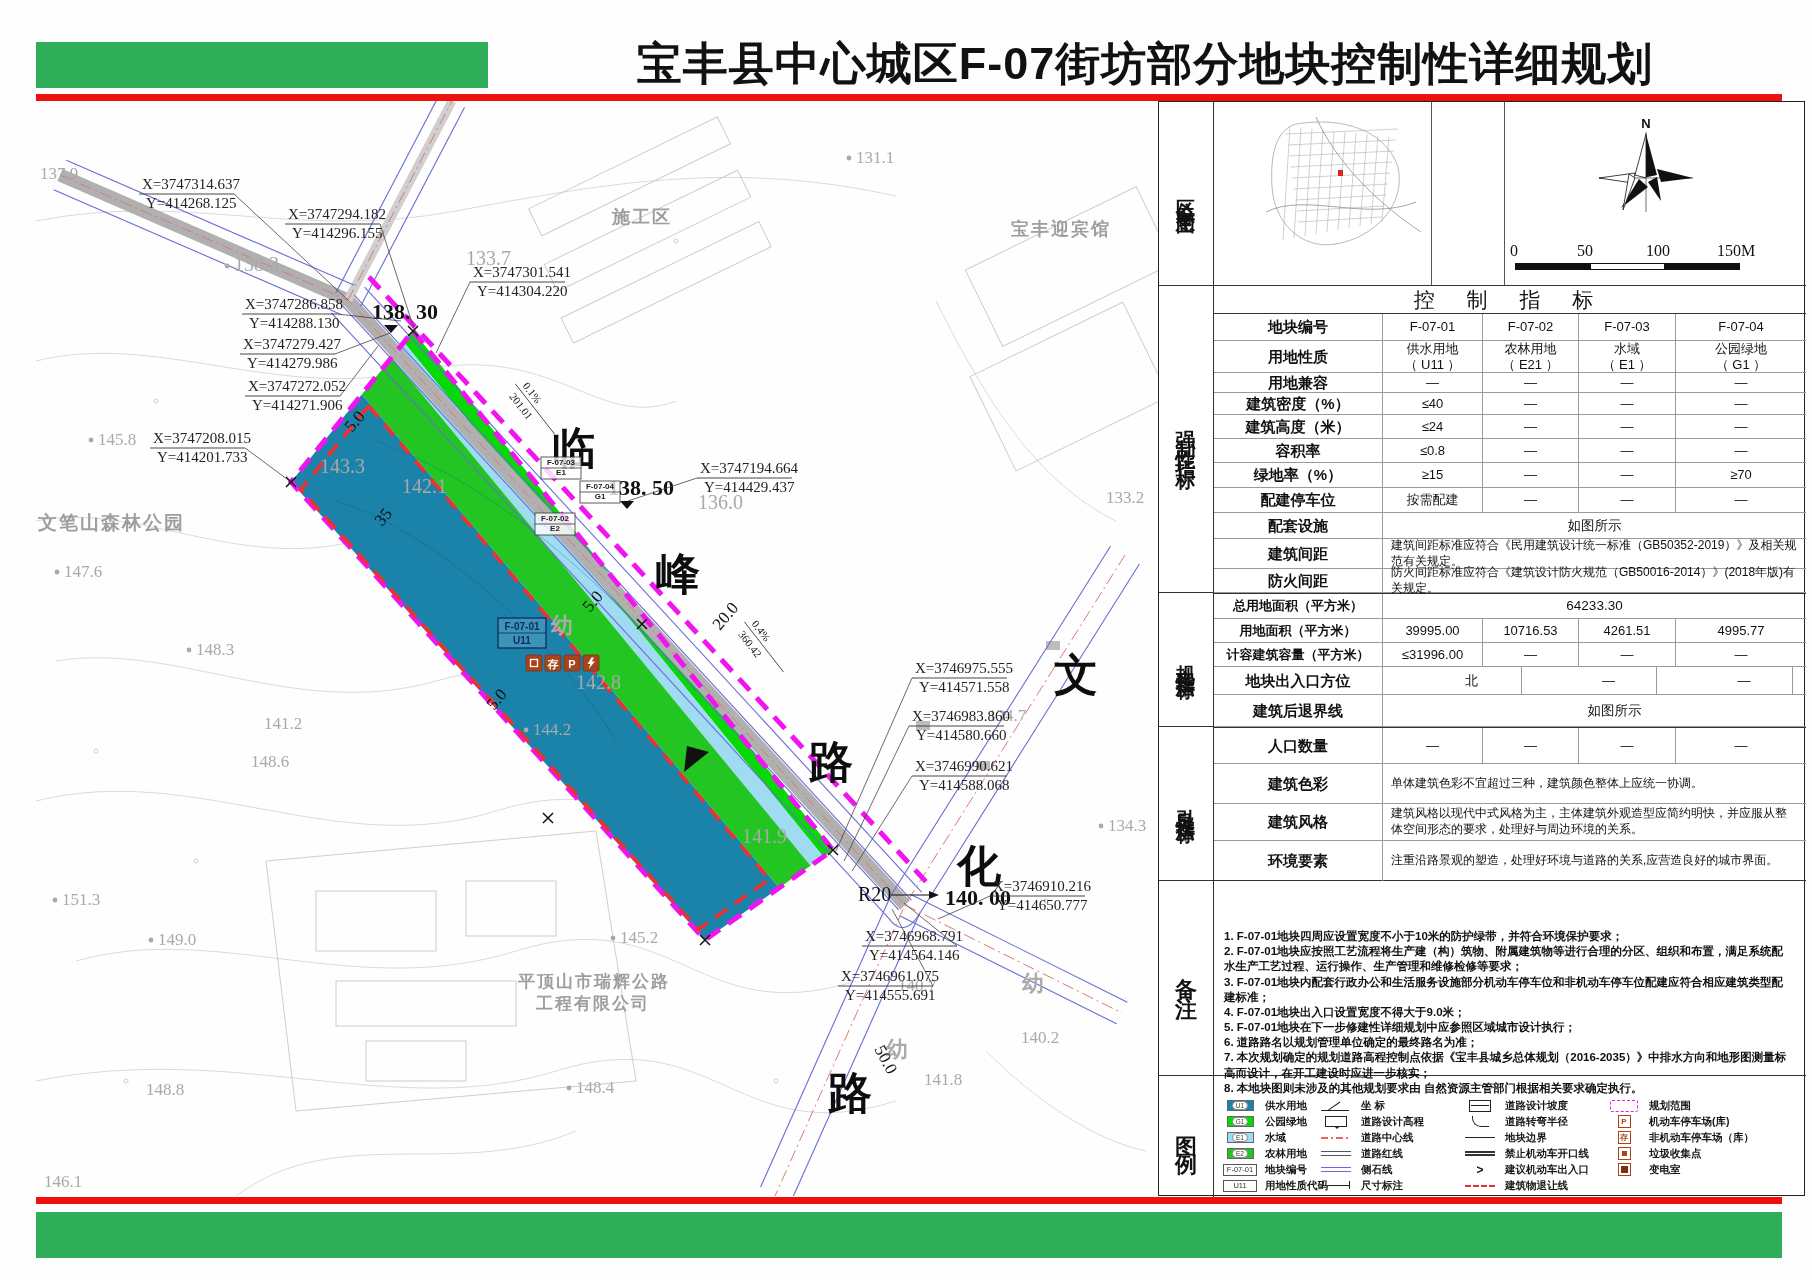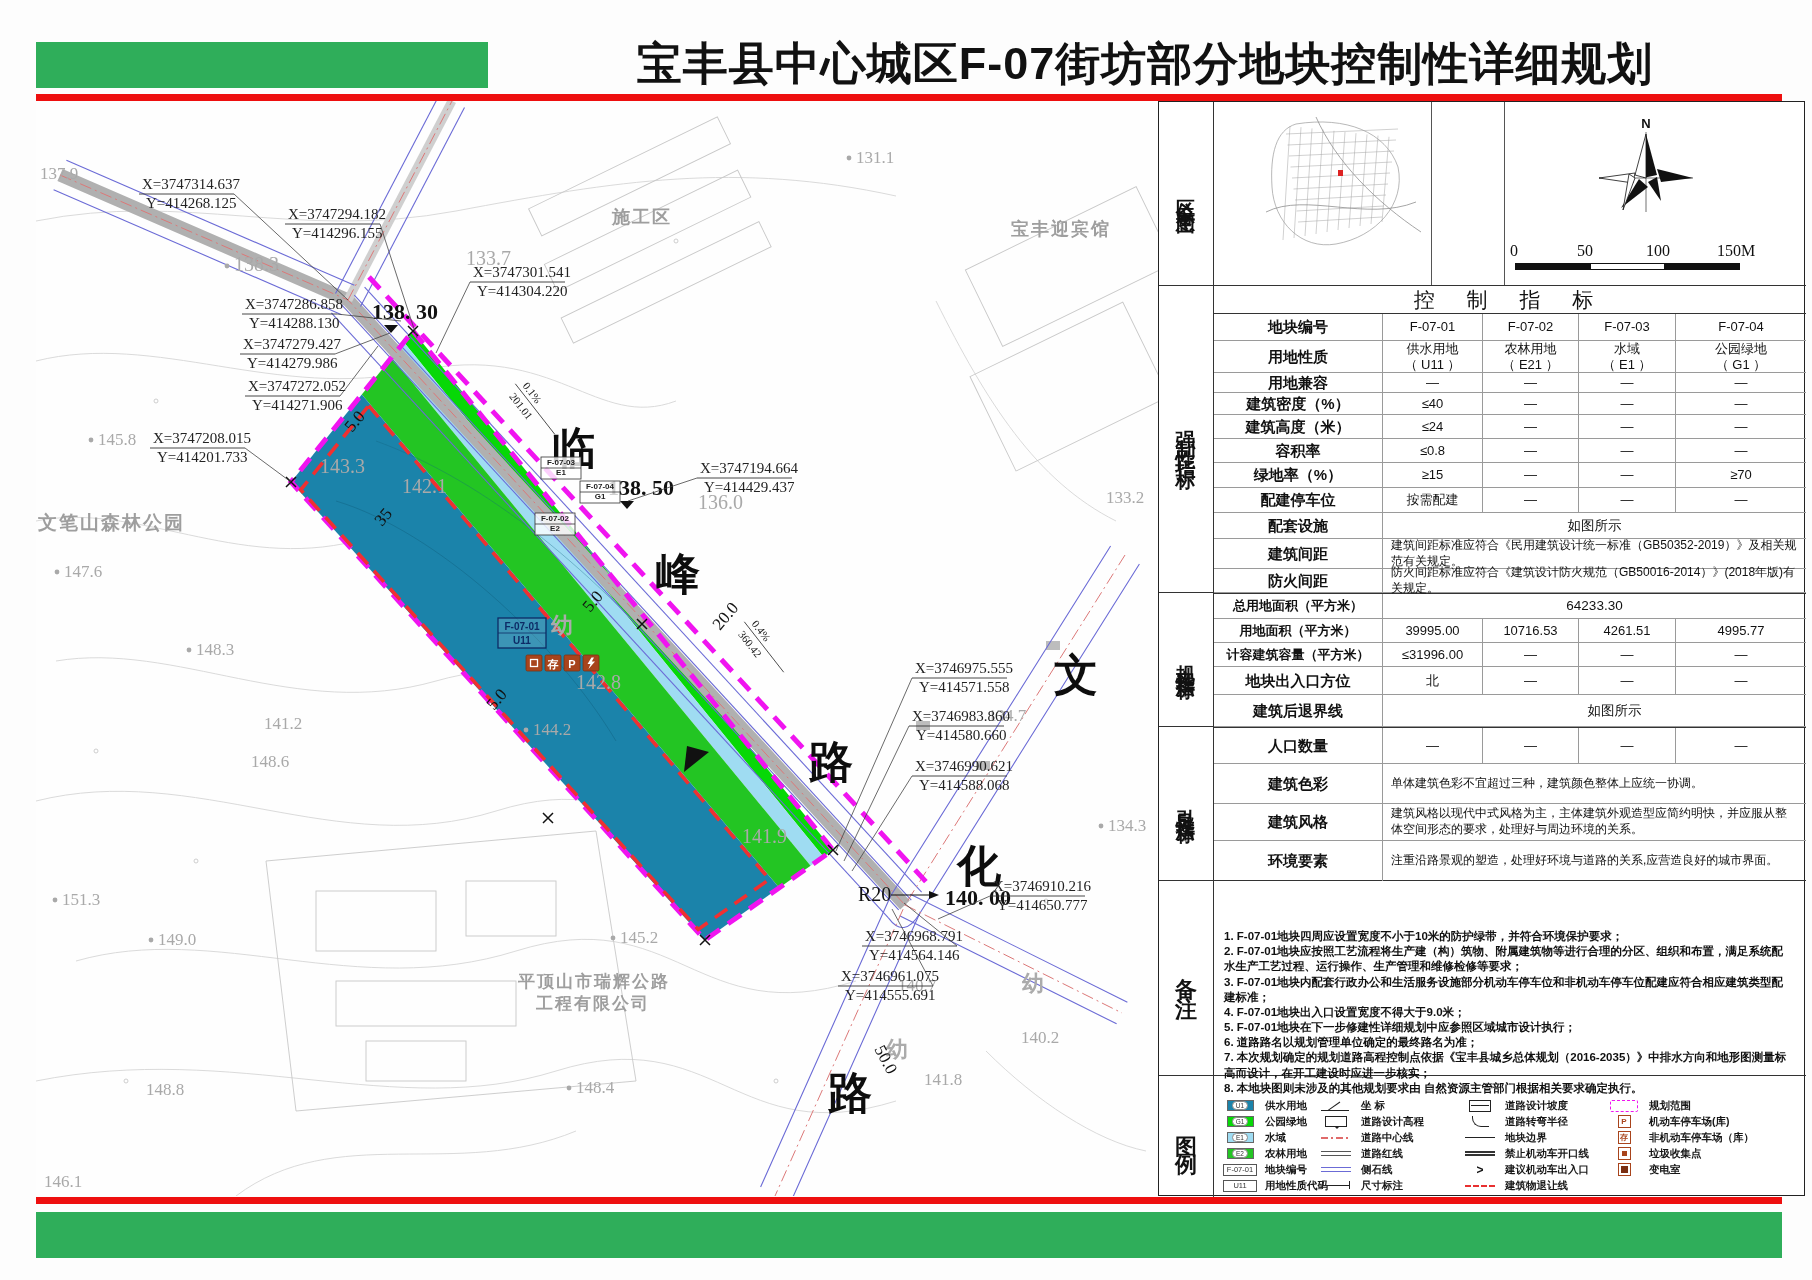--- a/index.html
+++ b/index.html
@@ -521,21 +521,21 @@
           <div class="tval" style="width: 97px;">4261.51</div>
           <div class="tval" style="width: 130px;">4995.77</div>
         </div>
         <div class="trow" style="height: 24px;">
           <div class="tname small">计容建筑容量（平方米）</div>
           <div class="tval" style="width: 100px;">≤31996.00</div>
           <div class="tval" style="width: 96px;">—</div>
           <div class="tval" style="width: 97px;">—</div>
           <div class="tval" style="width: 130px;">—</div>
         </div>
-        <div class="trow" style="height: 28px;">
+        <div class="trow" style="height: 28px; gap: 39px;">
           <div class="tname">地块出入口方位</div>
           <div class="tval" style="width: 100px;">北</div>
           <div class="tval" style="width: 96px;">—</div>
           <div class="tval" style="width: 97px;">—</div>
           <div class="tval" style="width: 130px;">—</div>
         </div>
         <div class="trow" style="height: 32px; gap: 40px;">
           <div class="tname">建筑后退界线</div>
           <div class="tspan center">如图所示</div>
         </div>

